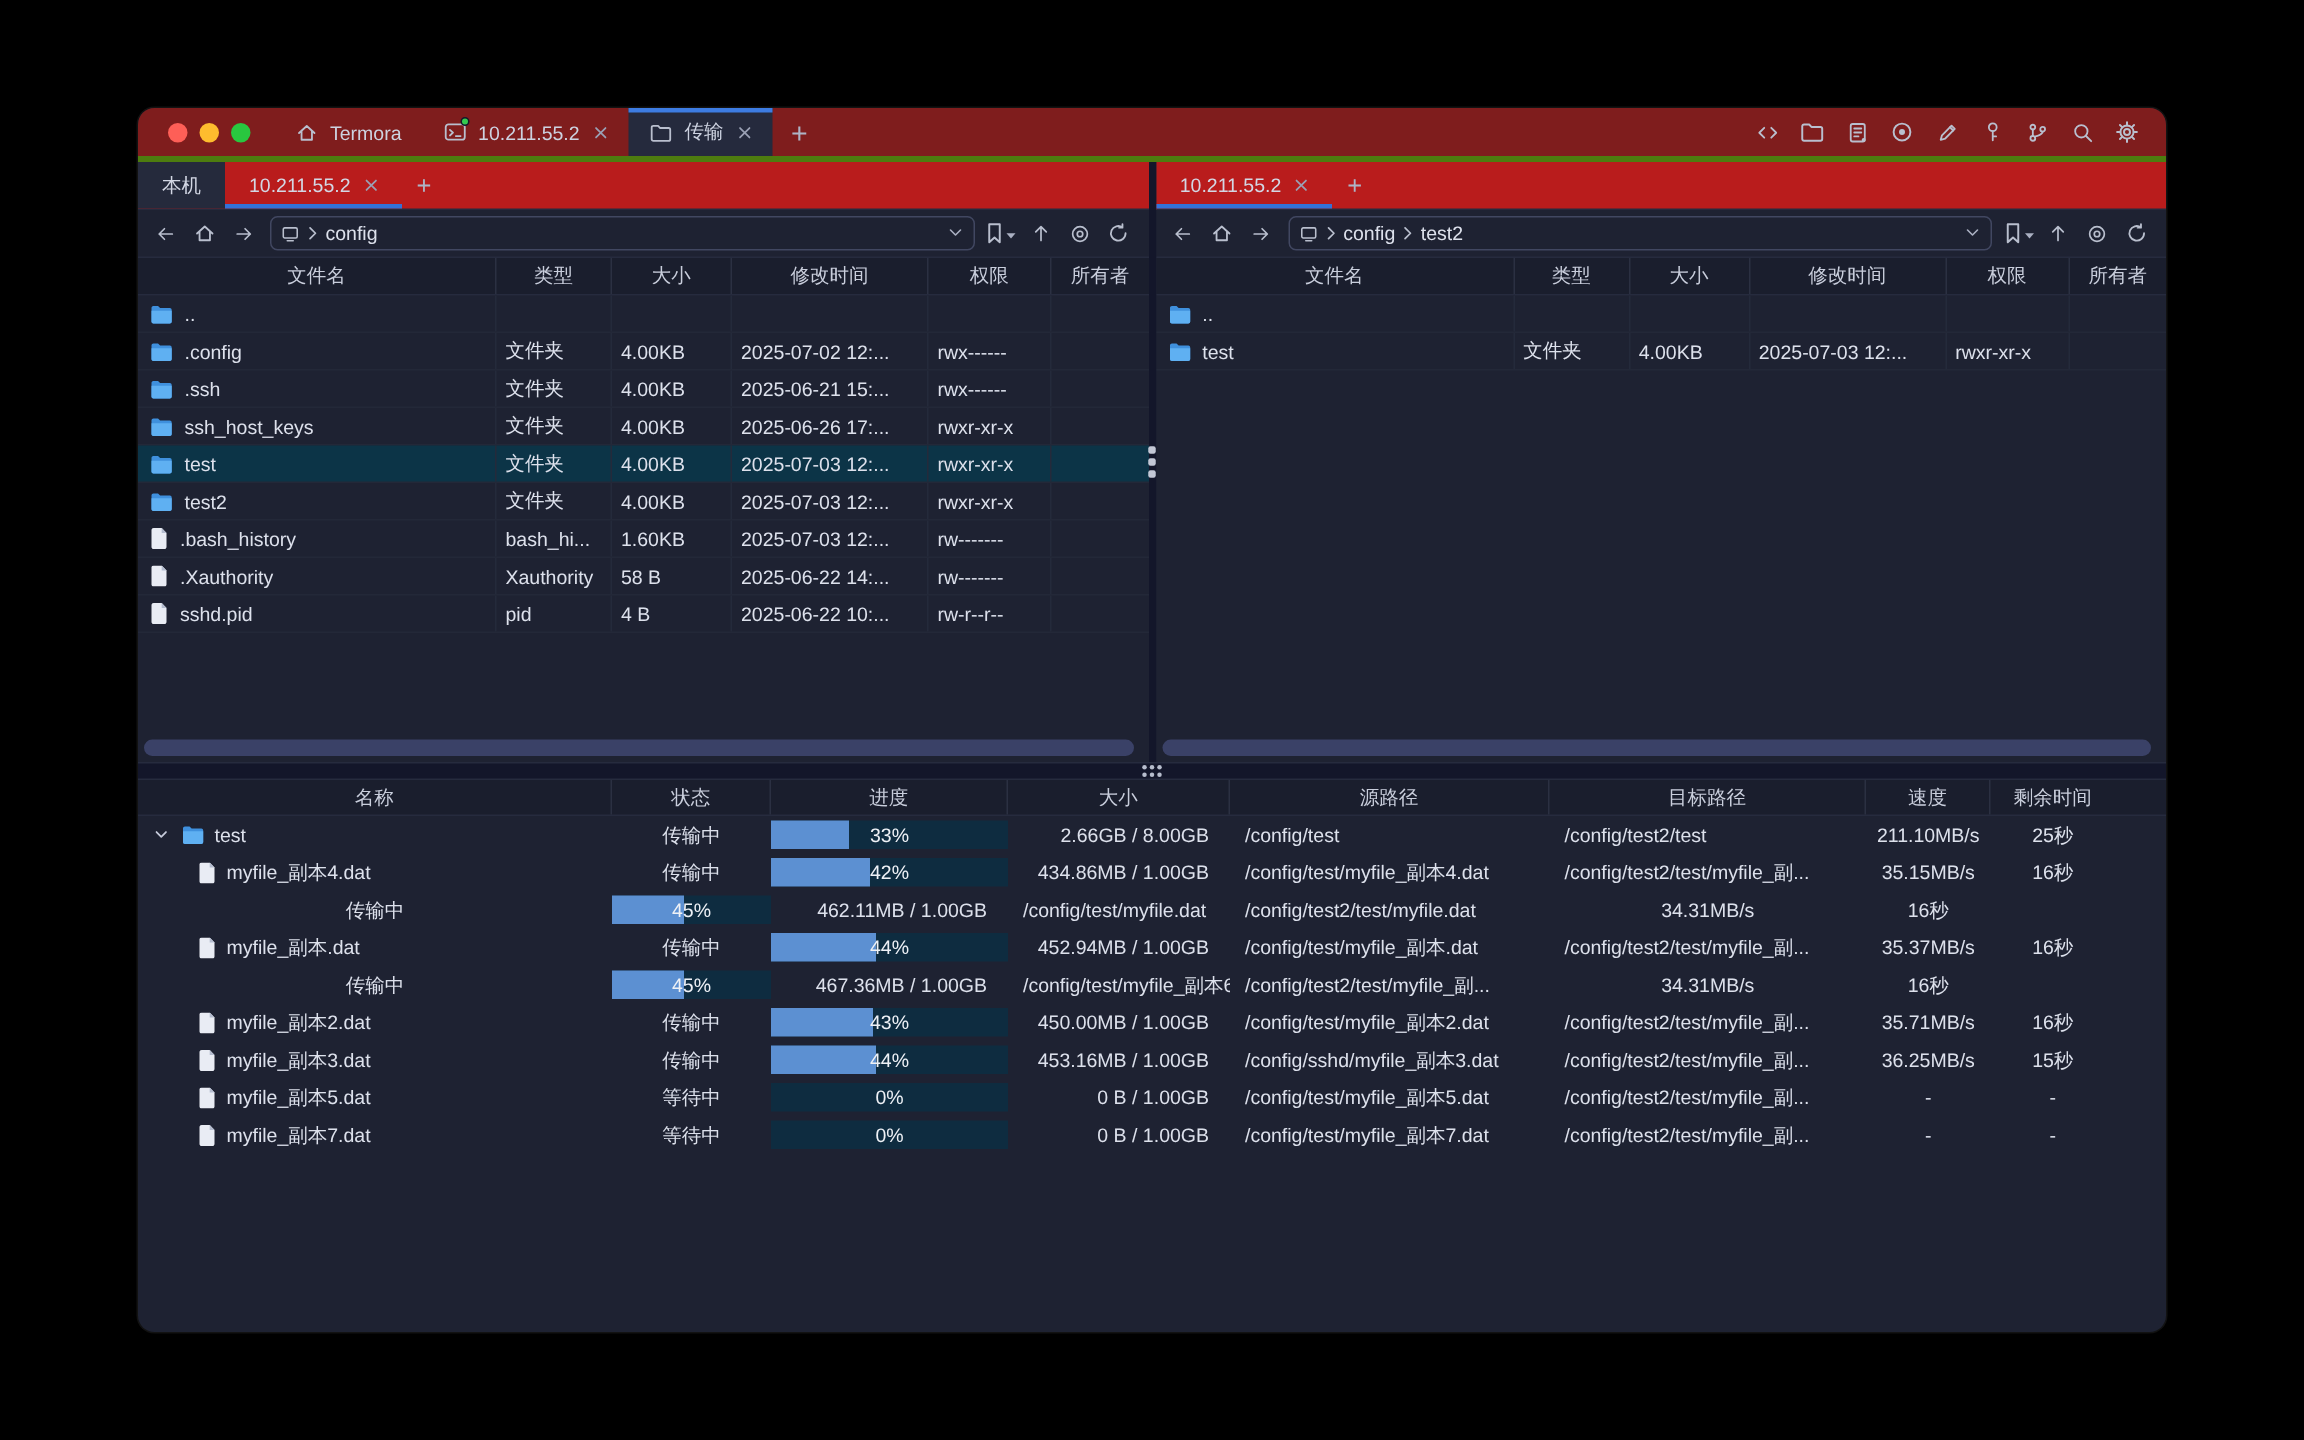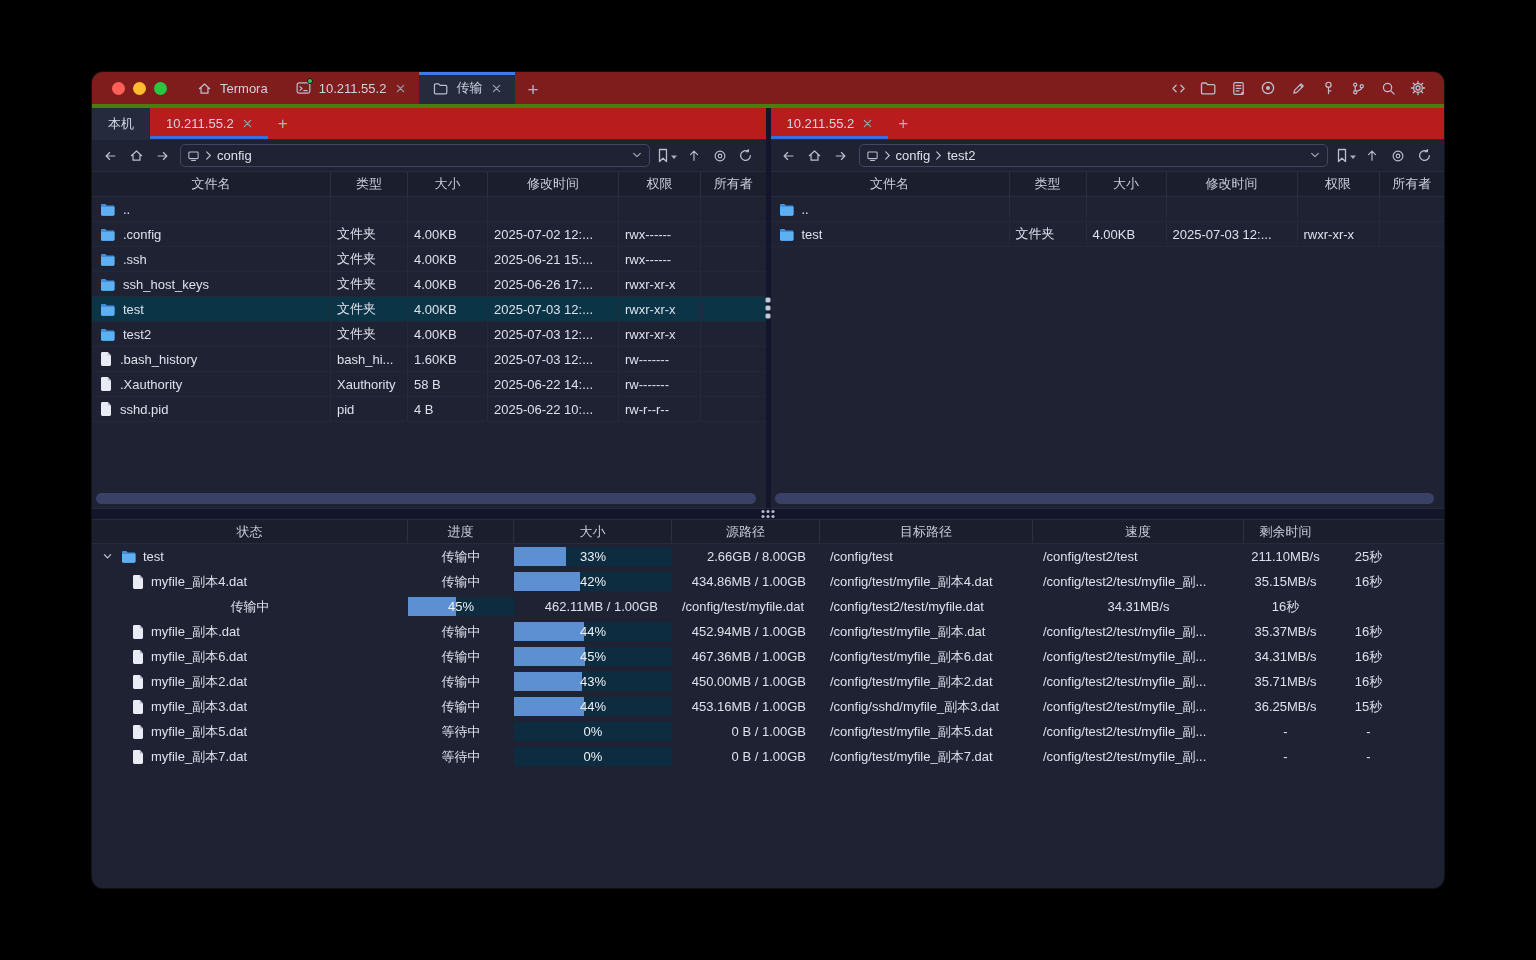--- a/index.html
+++ b/index.html
@@ -707,20 +707,21 @@
         <i></i>
         <i></i>
         <i></i>
         <i></i>
         <i></i>
       </span>
   </div>
 
   <div class="transfer">
     <div class="t-grid thead" id="t-header">
+        <div class="hc">名称</div>
         <div class="hc">状态</div>
         <div class="hc">进度</div>
         <div class="hc">大小</div>
         <div class="hc">源路径</div>
         <div class="hc">目标路径</div>
         <div class="hc">速度</div>
         <div class="hc">剩余时间</div>
       </div>
     <div id="t-body">
         <div class="t-grid trow">
@@ -853,29 +854,20 @@
             <span>/config/test2/test/myfile_副...</span>
           </div>
           <div class="c center">
             <span>35.37MB/s</span>
           </div>
           <div class="c center">
             <span>16秒</span>
           </div>
         </div>
         <div class="t-grid trow">
-          <div class="c name child">
-            <span class="icon">
-              <svg width="12" height="14" viewBox="0 0 12 14">
-                <path d="M1 1.4C1 .6 1.6 0 2.4 0H7.8L11 3.4v9.2c0 .8-.6 1.4-1.4 1.4H2.4C1.6 14 1 13.4 1 12.6z" fill="#e9ecf4"></path>
-                <path d="M7.8 0 11 3.4H7.8z" fill="#b4bccf"></path>
-              </svg>
-            </span>
-            <span>myfile_副本6.dat</span>
-          </div>
           <div class="c center">
             <span>传输中</span>
           </div>
           <div class="c">
             <div class="ptrack">
               <div class="pfill" style="width: 45%;"></div>
               <div class="plabel">45%</div>
             </div>
           </div>
           <div class="c right">

